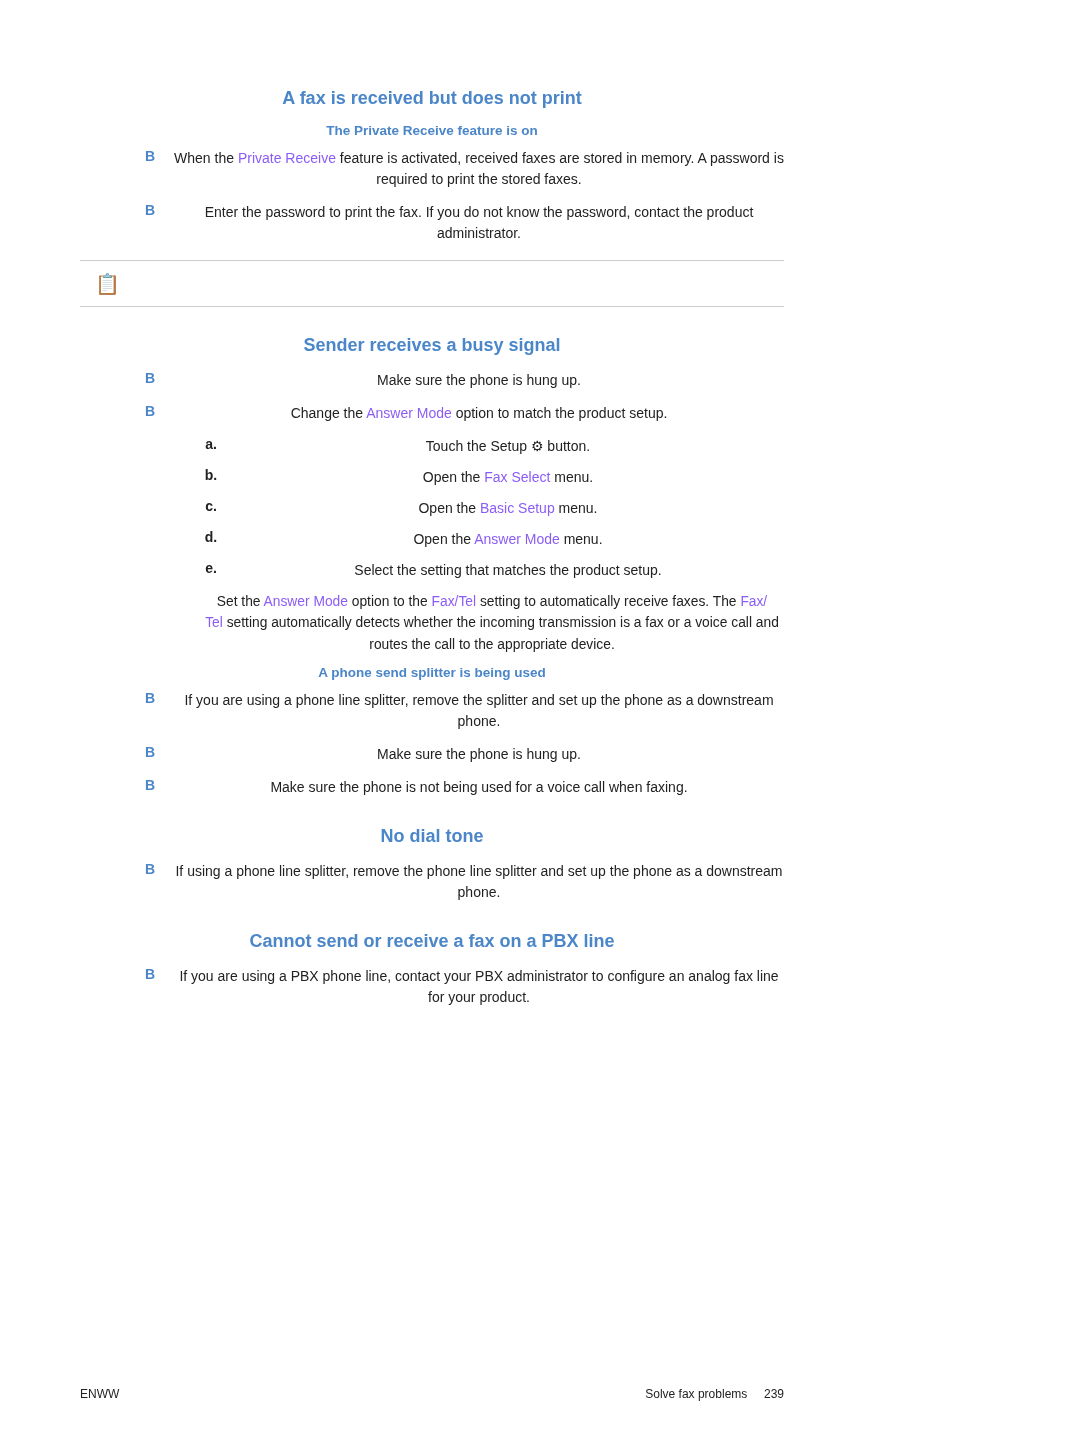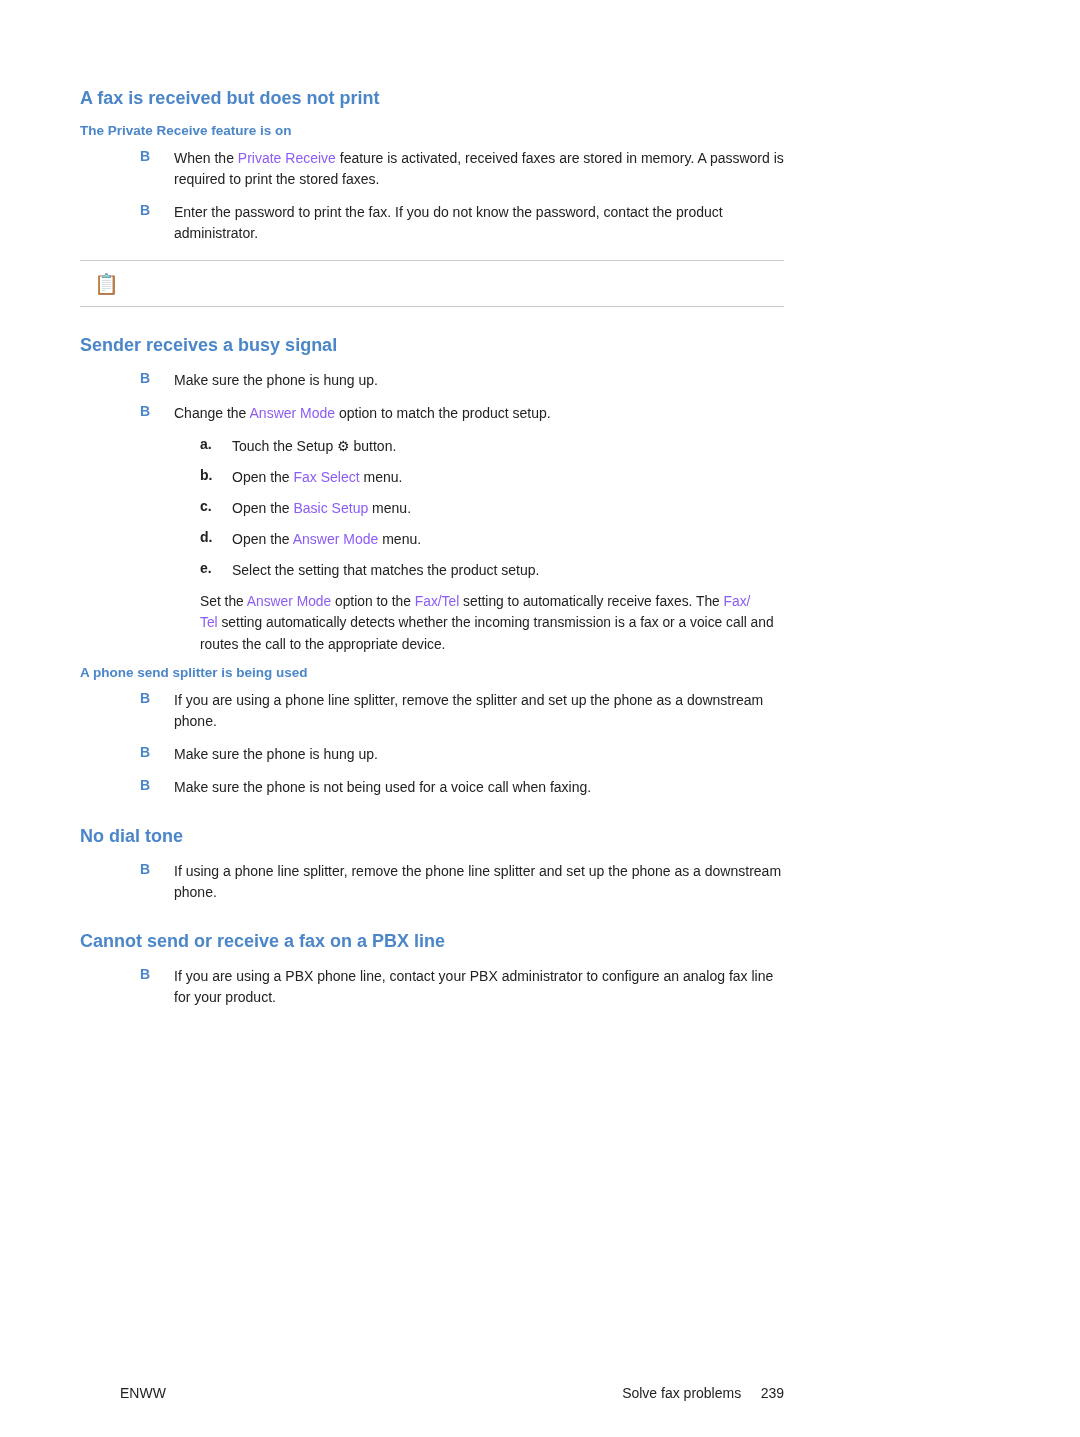--- a/index.html
+++ b/index.html
@@ -11,20 +11,21 @@
       width: 1080px;
       min-height: 1437px;
       padding: 0;
     }
     .page {
       width: 864px;
       min-height: 1437px;
       background: #fff;
       padding: 60px 80px 60px 80px;
       position: relative;
+      text-align: center;
     }
     h2.section-title {
       font-size: 18px;
       font-weight: bold;
       color: #4a86c8;
       margin-bottom: 14px;
       margin-top: 28px;
       font-family: Arial, Helvetica, sans-serif;
     }
     h3.sub-title {
@@ -111,23 +112,22 @@
       margin-top: 20px;
     }
     .footer {
       position: absolute;
       bottom: 36px;
       left: 80px;
       right: 80px;
       display: flex;
       justify-content: space-between;
       align-items: center;
-      font-size: 14px;
-      color: #222;
-      margin-left: 40px;
+      font-size: 12px;
+      color: #222;
     }
   </style>
 </head>
 <body>
 
 <div class="page">
 
   <h2 class="section-title">A fax is received but does not print</h2>
 
   <h3 class="sub-title">The Private Receive feature is on</h3>

